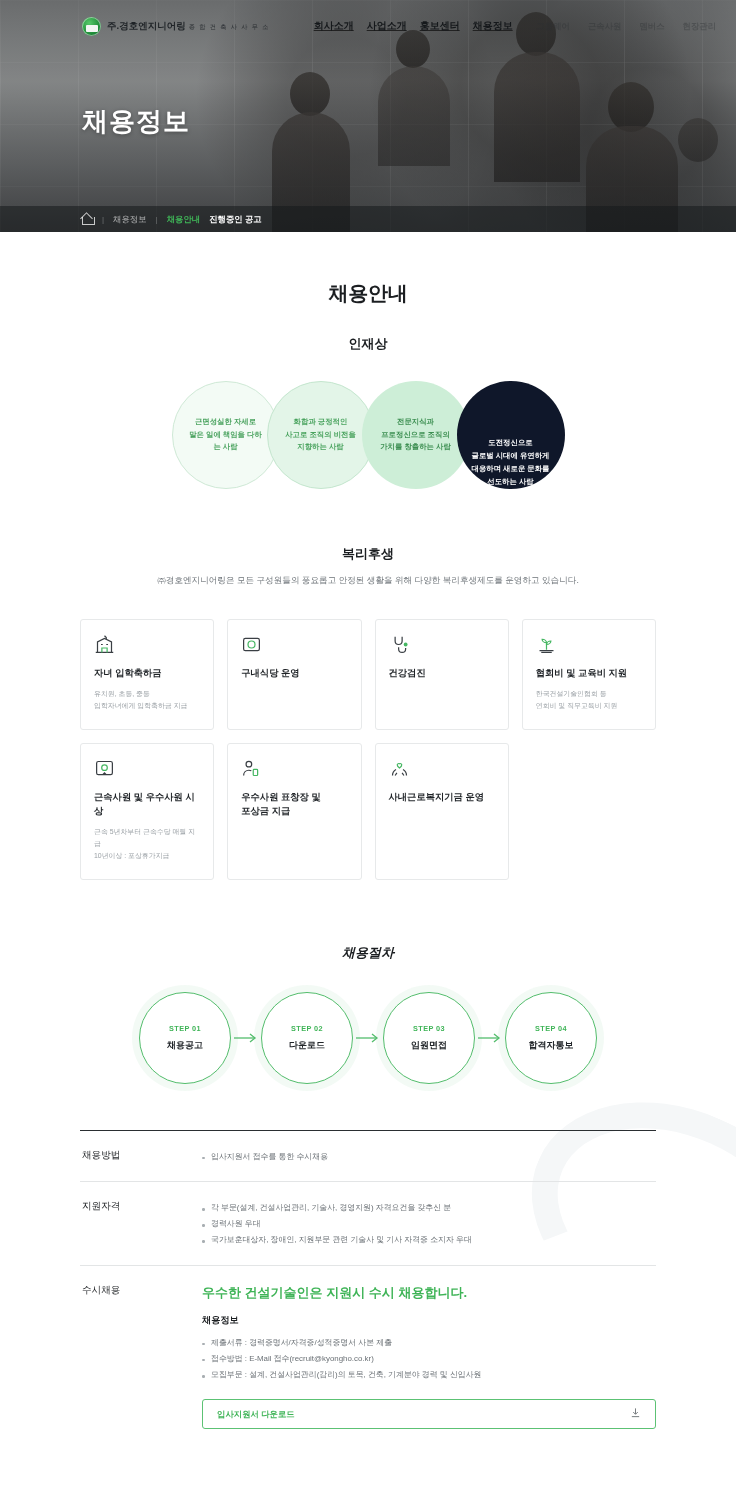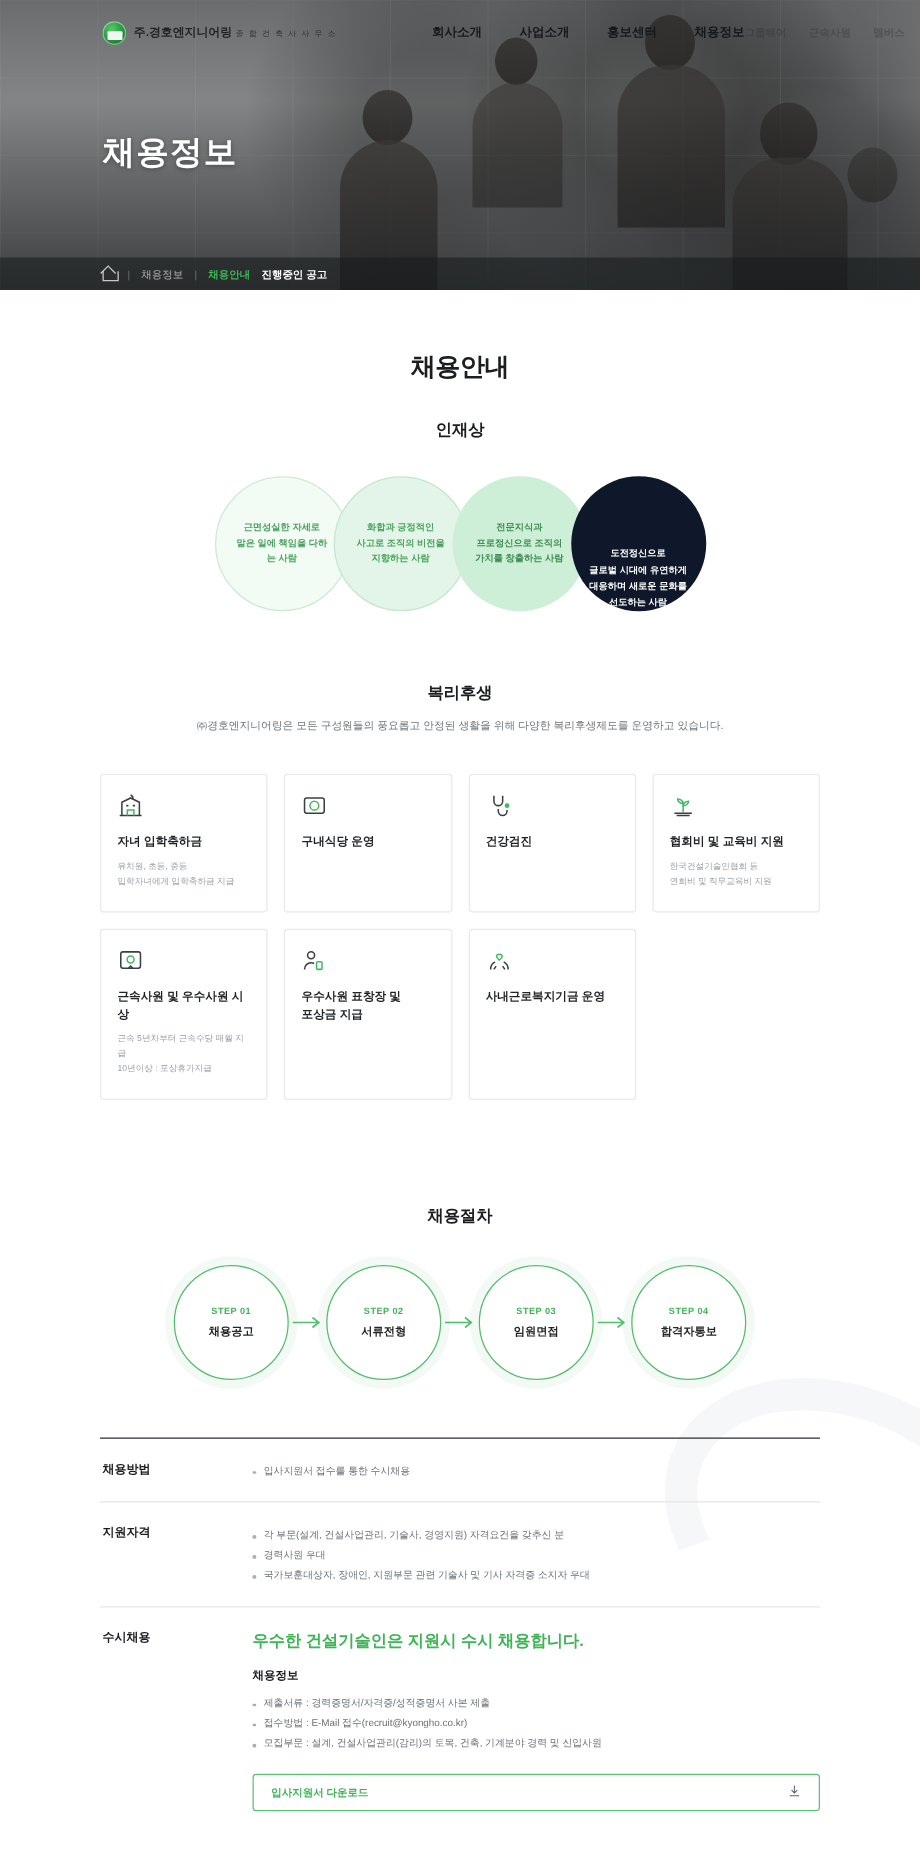--- a/index.html
+++ b/index.html
@@ -45,21 +45,21 @@
   .topbar { position:absolute; left:0; right:0; top:0; height:52px; z-index:7;
             display:flex; align-items:center; padding:0 20px 0 82px; }
   .logo { display:flex; align-items:center; gap:6px; }
   .logo-mark { width:19px; height:19px; border-radius:50%;
     background:radial-gradient(circle at 38% 32%, #57c86a 0%, #1f8d39 60%, #12632a 100%);
     position:relative; box-shadow:0 0 0 1px rgba(255,255,255,.45) inset; }
   .logo-mark::after { content:""; position:absolute; left:3.5px; top:8px; width:12px; height:7px;
     background:#f2f6f3; border-radius:1px; }
   .logo-txt { color:#1f2327; font-size:9.5px; font-weight:700; white-space:nowrap; }
   .logo-sub { font-size:6.2px; font-weight:400; letter-spacing:1.3px; color:#2b2f33; margin-left:3px; }
-  .mainmenu { display:flex; gap:30px; margin-left:76px; }
+  .mainmenu { display:flex; gap:13px; margin-left:44px;text-decoration:underline; }
   .mainmenu a { font-size:10px; font-weight:700; color:#15181b; text-decoration:none; white-space:nowrap; }
   .submenu { display:flex; gap:18px; margin-left:auto; align-items:center; opacity:.35; }
   .submenu a { font-size:8.4px; font-weight:600; color:#2a2e31; text-decoration:none; white-space:nowrap; }
 
   
   .crumbbar { position:absolute; left:0; right:0; bottom:0; height:26px; z-index:6;
     background:rgba(22,26,28,.55); display:flex; align-items:center; padding-left:82px; gap:9px; }
   .crumbbar .home { width:11px; height:10px; position:relative; }
   .crumbbar .home::before { content:""; position:absolute; left:0; top:3px; width:11px; height:7px;
     border:1px solid rgba(255,255,255,.75); border-top:none; }
@@ -107,21 +107,21 @@
   .step { width:92px; height:92px; border-radius:50%; border:1px solid #53bd6c;
           display:flex; flex-direction:column; align-items:center; justify-content:center;
           background:#fff; box-shadow:0 0 0 7px rgba(83,189,108,.07); }
   .step .no { font-size:7.3px; font-weight:700; color:#3fb457; letter-spacing:.4px; }
   .step .nm { font-size:9px; font-weight:700; color:#22262a; margin-top:6px; }
   .arrow { width:30px; display:flex; align-items:center; justify-content:center; color:#53bd6c; }
 
   
   .inforow { display:flex; border-top:1px solid #e3e5e6; padding:18px 0 16px; }
   .inforow:first-of-type { border-top:1px solid #2a2e31; }
-  .inforow .lbl { width:122px; font-size:9.6px; font-weight:700; color:#1b1e21; padding-left:2px; }
+  .inforow .lbl { width:122px; font-size:9.6px; font-weight:400; color:#1b1e21; padding-left:2px; }
   .inforow .val { flex:1; }
   .bullets li { list-style:none; font-size:7.9px; color:#6a7075; line-height:2.05;
                 padding-left:9px; position:relative; }
   .bullets li::before { content:""; position:absolute; left:0; top:8px; width:2.5px; height:2.5px;
                         background:#a8aeb2; border-radius:50%; }
   .greenline { font-size:13px; font-weight:700; color:#3fb457; margin-bottom:12px; }
   .subttl { font-size:9.2px; font-weight:700; color:#1b1e21; margin-bottom:8px; }
   .dlbtn { margin-top:16px; border:1px solid #5cc274; border-radius:3px; height:30px;
            display:flex; align-items:center; padding:0 14px; background:#fff; cursor:pointer; }
   .dlbtn .t { font-size:8.4px; font-weight:700; color:#3fb457; }
@@ -293,36 +293,36 @@
               <path d="M12 11.5s-2.6-1.9-2.6-3.7A1.8 1.8 0 0112 6.5a1.8 1.8 0 012.6 1.3c0 1.8-2.6 3.7-2.6 3.7z" stroke="#45b762"></path>
               <path d="M4 20c0-3 1.6-5.5 4-6.8"></path>
               <path d="M20 20c0-3-1.6-5.5-4-6.8"></path>
               <path d="M7 20l2-3M17 20l-2-3"></path>
             </svg>
           </div>
         <div class="ttl">사내근로복지기금 운영</div>
       </div>
     </div>
 
-    <h2 class="h-sec" style="margin-top:84px;">채용절차</h2>
+    <h2 class="h-sec" style="margin-top:64px;font-style:italic;">채용절차</h2>
 
     <div class="steps">
       <div class="step">
         <div class="no">STEP 01</div>
         <div class="nm">채용공고</div>
       </div>
       <div class="arrow">
           <svg width="24" height="12" viewBox="0 0 24 12" fill="none" stroke="#53bd6c" stroke-width="1.3">
             <path d="M0 6h21"></path>
             <path d="M16 2l5 4-5 4"></path>
           </svg>
         </div>
       <div class="step">
         <div class="no">STEP 02</div>
-        <div class="nm">서류전형</div>
+        <div class="nm">다운로드</div>
       </div>
       <div class="arrow">
           <svg width="24" height="12" viewBox="0 0 24 12" fill="none" stroke="#53bd6c" stroke-width="1.3">
             <path d="M0 6h21"></path>
             <path d="M16 2l5 4-5 4"></path>
           </svg>
         </div>
       <div class="step">
         <div class="no">STEP 03</div>
         <div class="nm">임원면접</div>

